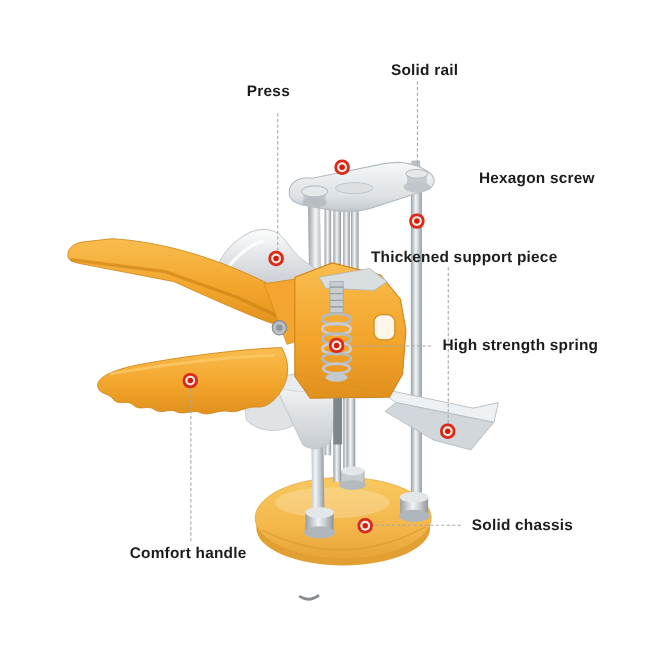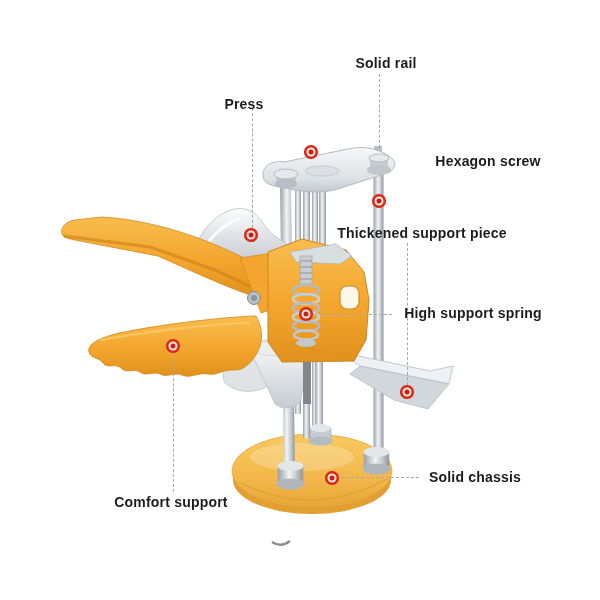--- a/index.html
+++ b/index.html
@@ -183,20 +183,20 @@
 
   <div class="marker" style="left:311px;top:152px;"></div>
   <div class="marker" style="left:379px;top:201px;"></div>
   <div class="marker" style="left:251px;top:235px;"></div>
   <div class="marker" style="left:306px;top:314px;"></div>
   <div class="marker" style="left:173px;top:346px;"></div>
   <div class="marker" style="left:407px;top:392px;"></div>
   <div class="marker" style="left:332px;top:478px;"></div>
 
   <div class="callout-label" style="left:386px;top:63px;">Solid rail</div>
-  <div class="callout-label" style="left:244px;top:104px;">Press</div>
+  <div class="callout-label" style="left:244px;top:82px;">Press</div>
   <div class="callout-label" style="left:456px;top:161px;margin-left:32px;">Hexagon screw</div>
   <div class="callout-label" style="left:422px;top:233px;">Thickened support piece</div>
-  <div class="callout-label" style="left:473px;top:313px;">High support spring</div>
-  <div class="callout-label" style="left:171px;top:502px;">Comfort support</div>
+  <div class="callout-label" style="left:473px;top:313px;">High strength spring</div>
+  <div class="callout-label" style="left:171px;top:502px;">Comfort handle</div>
   <div class="callout-label" style="left:475px;top:477px;">Solid chassis</div>
 
 </div>
 
 </body></html>

